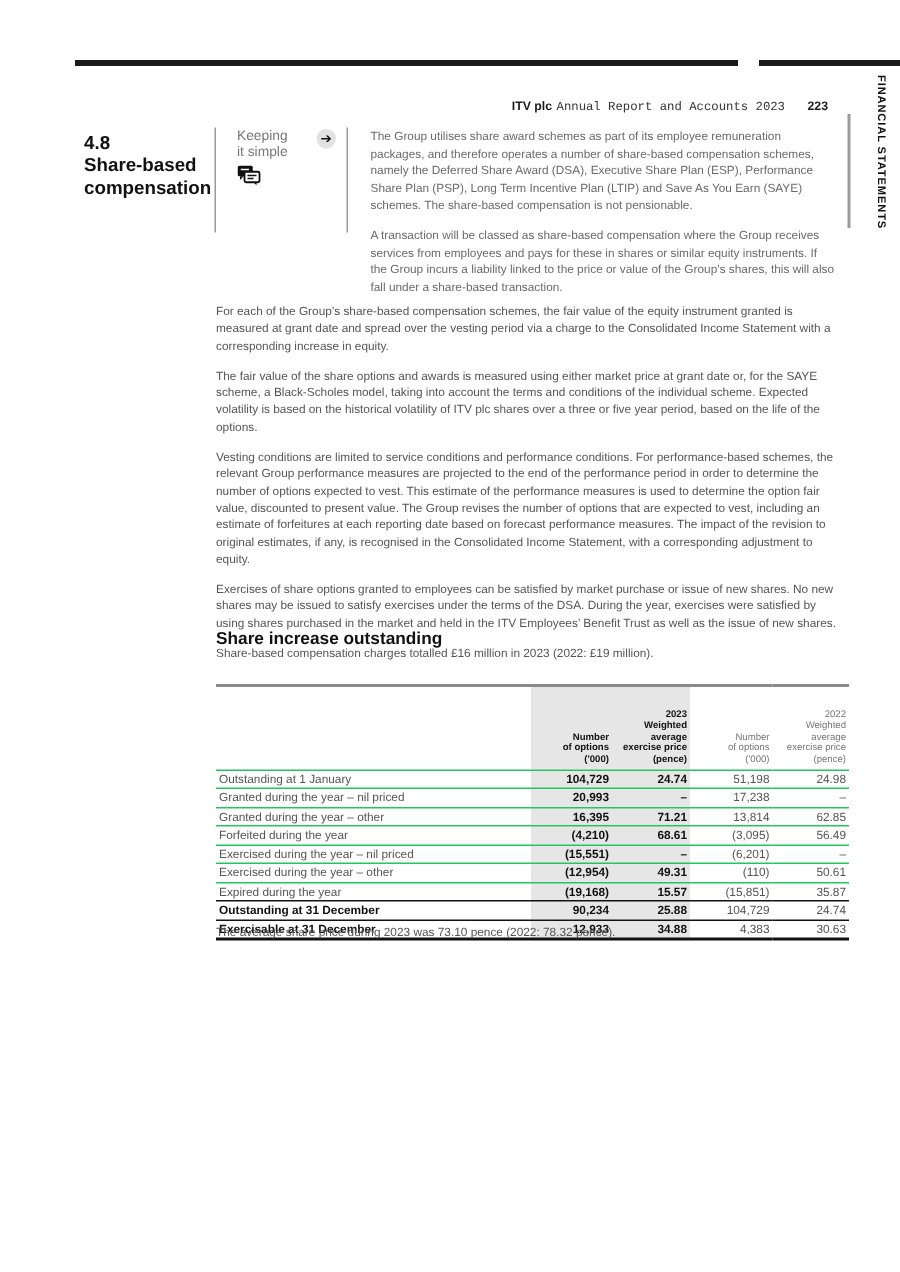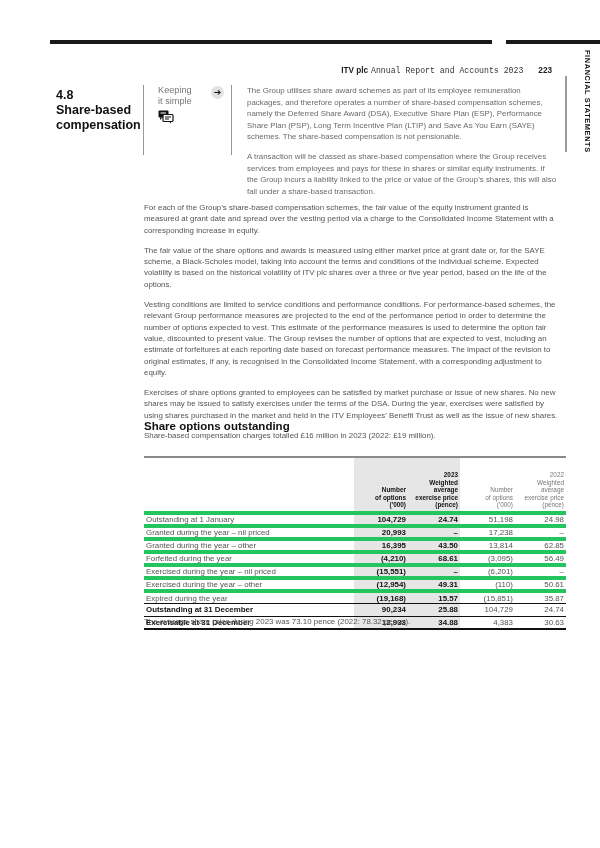--- a/index.html
+++ b/index.html
@@ -29,21 +29,21 @@
 
     .body-col { position: absolute; left: 144px; width: 416px; }
     .h2 { font-size: 11.5px; font-weight: bold; color: #111; line-height: 13px; }
     .para { font-size: 7.9px; line-height: 11.3px; color: #555; margin-top: 2px; }
     .para + .para { margin-top: 9px; }
 
     table.opts { position: absolute; top: 456px; left: 144px; width: 422px; border-collapse: collapse; font-size: 7.9px; }
     table.opts th, table.opts td { padding: 0 2px; height: 12.5px; }
     table.opts thead tr th { border-top: 2px solid #8a8a8a; vertical-align: bottom; padding-bottom: 2px; font-size: 6.4px; line-height: 7.6px; text-align: right; font-weight: normal; color: #777; }
     table.opts thead th.c23 { background: #e6e6e6; color: #111; font-weight: bold; }
-    table.opts tbody td { border-top: 4px solid #22c55e; color: #555; text-align: right; }
+    table.opts tbody td { border-top: 1px solid #22c55e; color: #555; text-align: right; }
     table.opts tbody td.lbl { text-align: left; color: #555; }
     table.opts tbody td.c23 { background: #e6e6e6; color: #111; font-weight: bold; }
     table.opts tbody tr.bold td.lbl { font-weight: bold; color: #111; }
     table.opts tbody tr.bold-top td { border-top: 1.5px solid #111; }
     table.opts tbody tr.last td { border-bottom: 2px solid #111; }
     .hdr-cell { height: 56px; }
 
     .footnote { position: absolute; top: 617px; left: 144px; font-size: 7.9px; color: #555; }
   </style>
 </head>
@@ -90,21 +90,21 @@
 
 <div class="body-col" style="top:200px;">
   <p class="para">For each of the Group’s share-based compensation schemes, the fair value of the equity instrument granted is measured at grant date and spread over the vesting period via a charge to the Consolidated Income Statement with a corresponding increase in equity.</p>
   <p class="para">The fair value of the share options and awards is measured using either market price at grant date or, for the SAYE scheme, a Black-Scholes model, taking into account the terms and conditions of the individual scheme. Expected volatility is based on the historical volatility of ITV plc shares over a three or five year period, based on the life of the options.</p>
   <p class="para">Vesting conditions are limited to service conditions and performance conditions. For performance-based schemes, the relevant Group performance measures are projected to the end of the performance period in order to determine the number of options expected to vest. This estimate of the performance measures is used to determine the option fair value, discounted to present value. The Group revises the number of options that are expected to vest, including an estimate of forfeitures at each reporting date based on forecast performance measures. The impact of the revision to original estimates, if any, is recognised in the Consolidated Income Statement, with a corresponding adjustment to equity.</p>
   <p class="para">Exercises of share options granted to employees can be satisfied by market purchase or issue of new shares. No new shares may be issued to satisfy exercises under the terms of the DSA. During the year, exercises were satisfied by using shares purchased in the market and held in the ITV Employees’ Benefit Trust as well as the issue of new shares.</p>
   <p class="para">Share-based compensation charges totalled £16 million in 2023 (2022: £19 million).</p>
 </div>
 
 <div class="body-col" style="top:420px;">
-  <div class="h2">Share options outstanding</div>
+  <div class="h2">Share increase outstanding</div>
 </div>
 
 <table class="opts">
   <colgroup>
     <col style="width:210px">
     <col style="width:54px">
     <col style="width:52px">
     <col style="width:55px">
     <col style="width:51px">
   </colgroup>
@@ -148,21 +148,21 @@
     <tr>
       <td class="lbl">Granted during the year – nil priced</td>
       <td class="c23">20,993</td>
       <td class="c23">–</td>
       <td>17,238</td>
       <td>–</td>
     </tr>
     <tr>
       <td class="lbl">Granted during the year – other</td>
       <td class="c23">16,395</td>
-      <td class="c23">43.50</td>
+      <td class="c23">71.21</td>
       <td>13,814</td>
       <td>62.85</td>
     </tr>
     <tr>
       <td class="lbl">Forfeited during the year</td>
       <td class="c23">(4,210)</td>
       <td class="c23">68.61</td>
       <td>(3,095)</td>
       <td>56.49</td>
     </tr>

